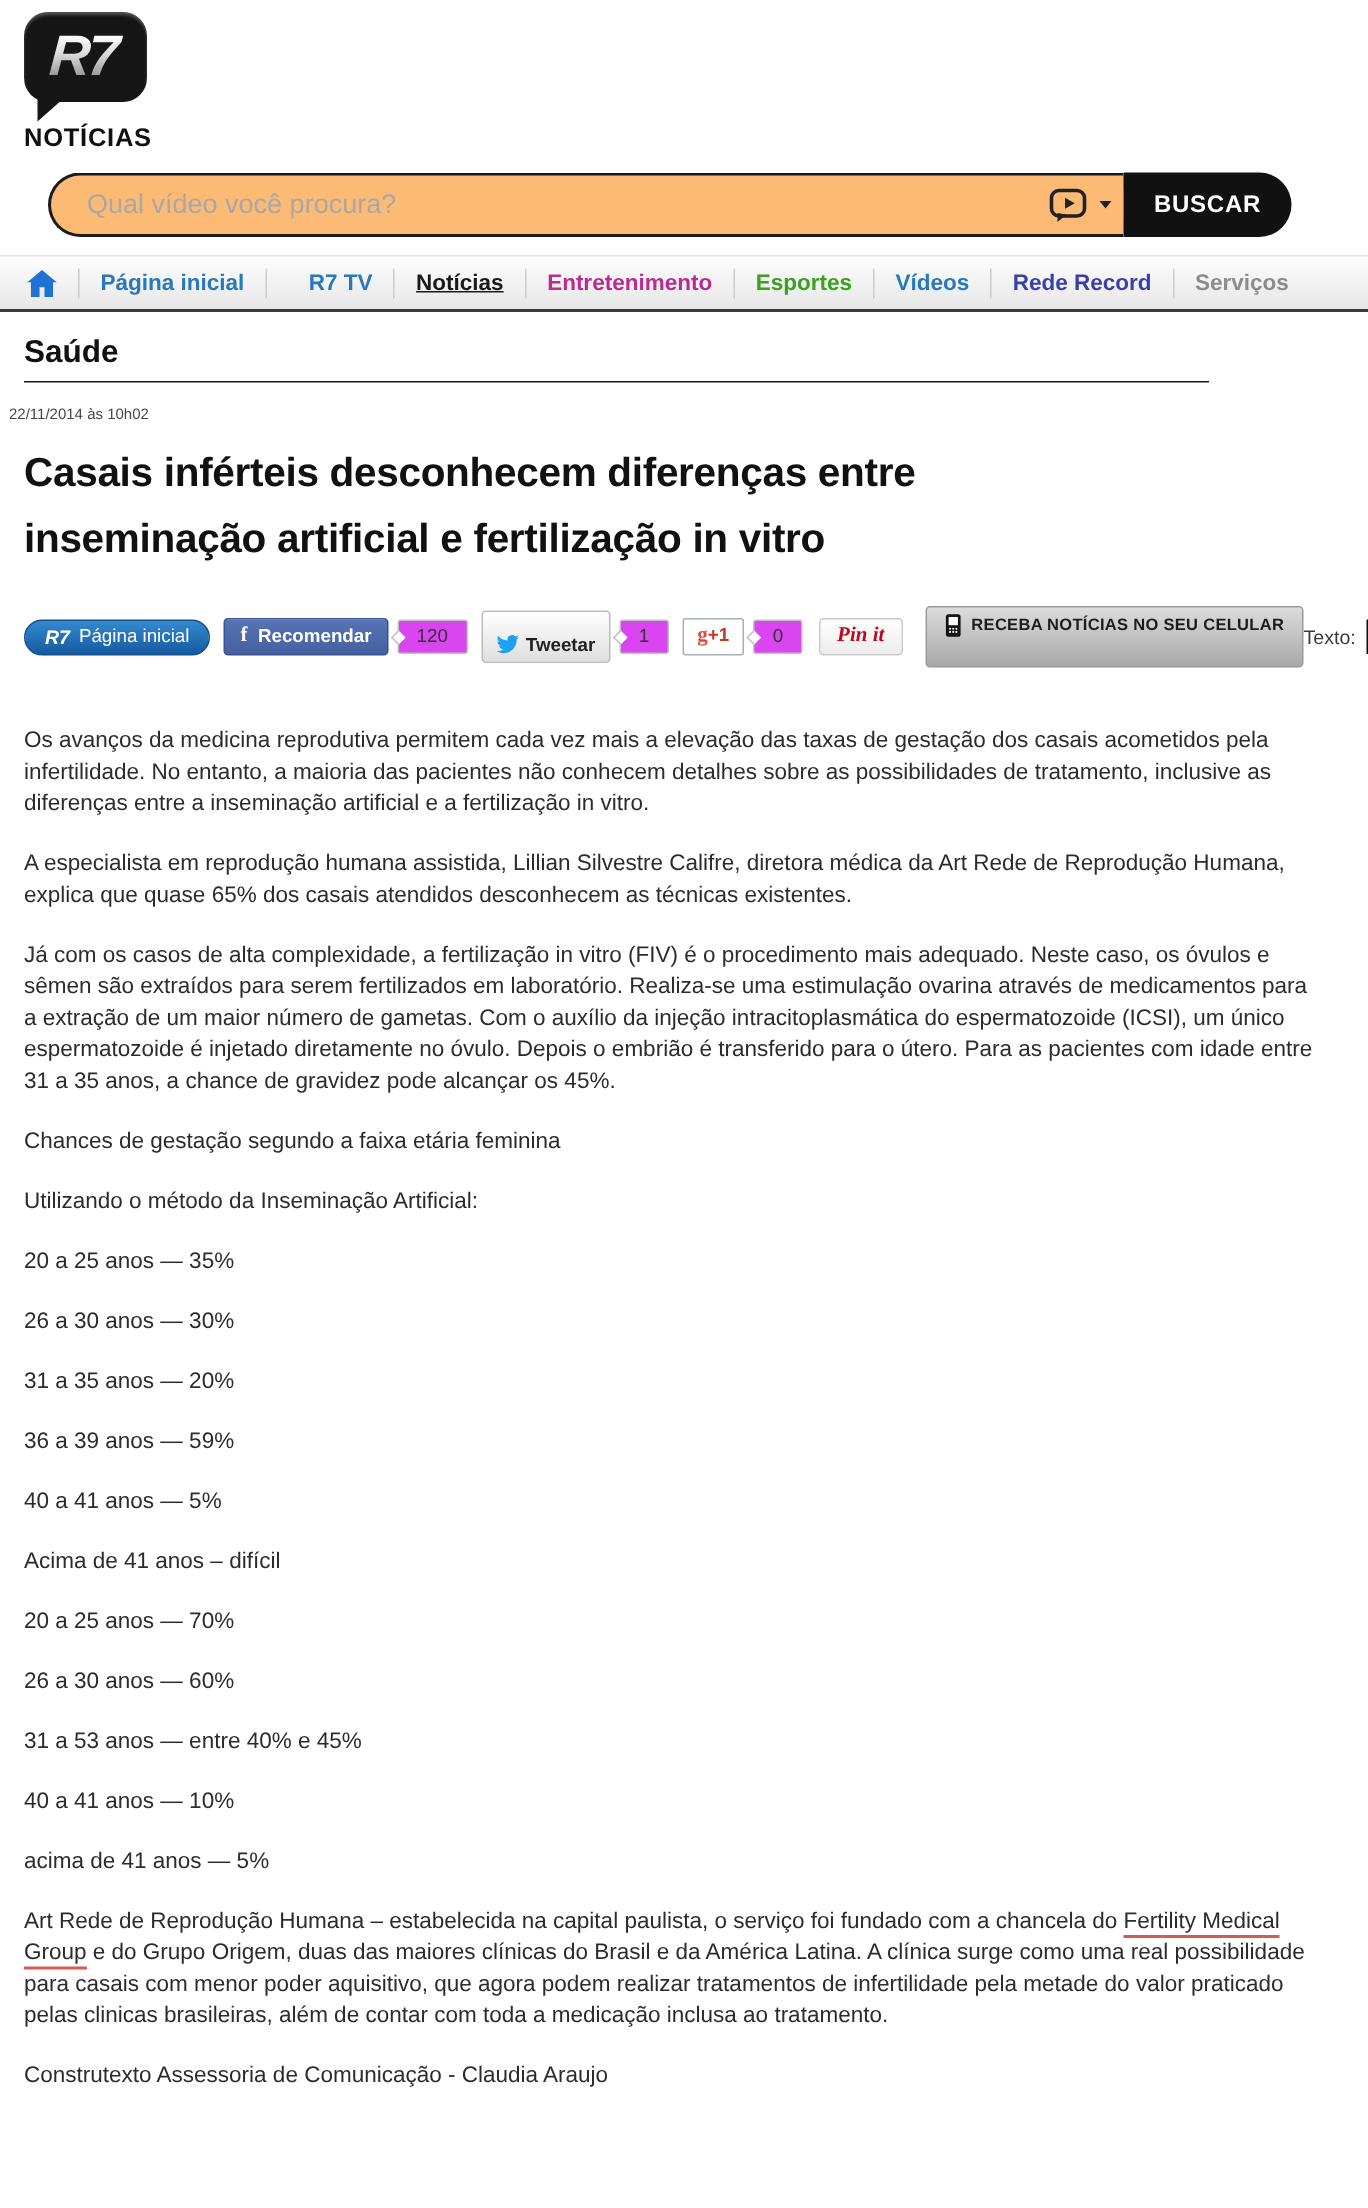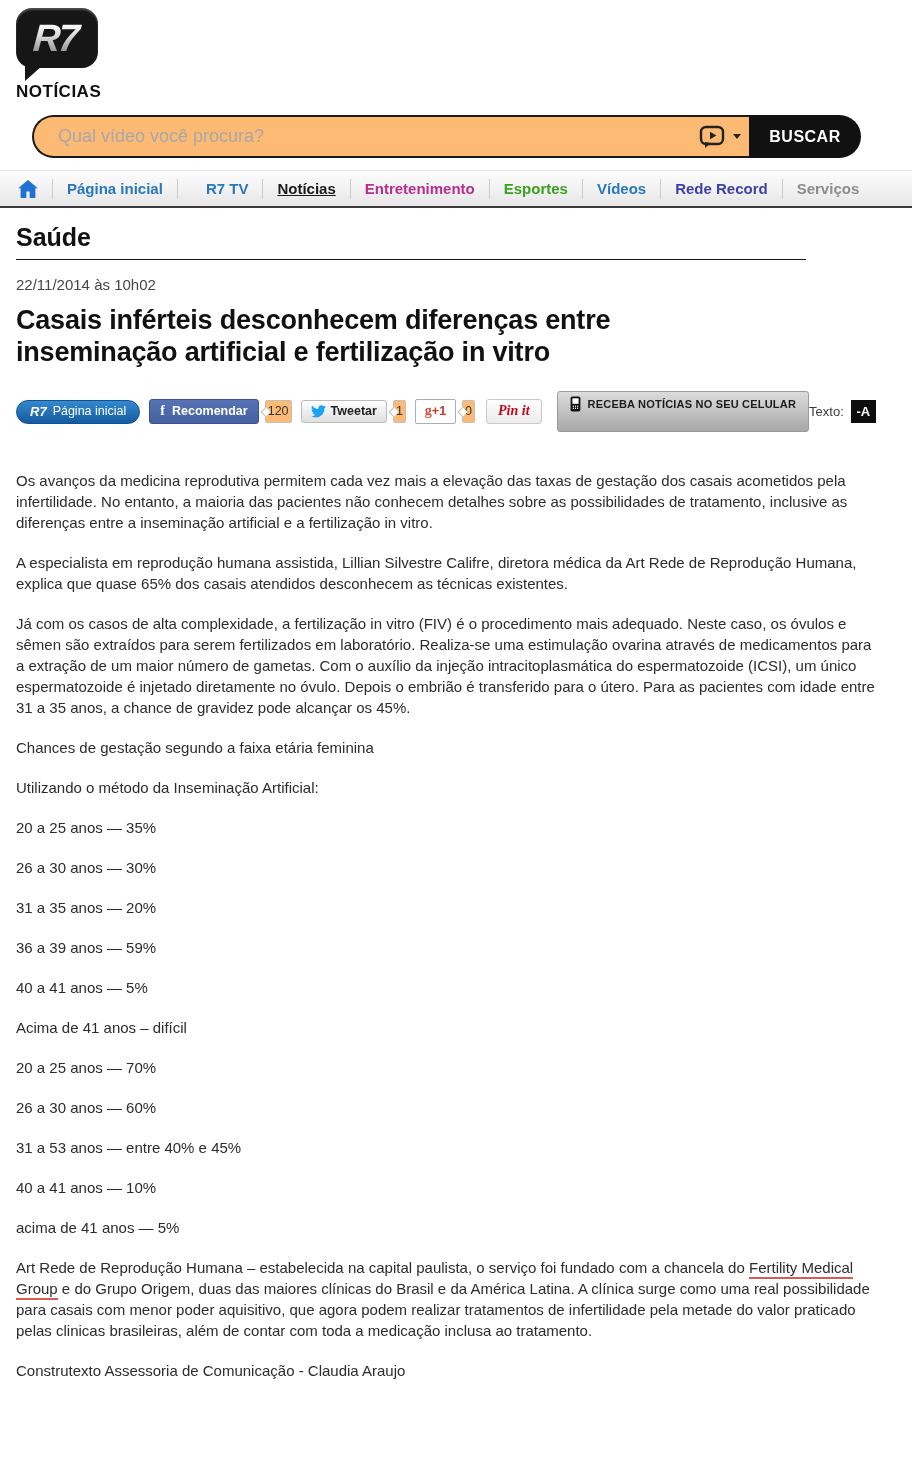--- a/index.html
+++ b/index.html
@@ -57,28 +57,28 @@
     padding: 0 6px;
   }
   .nav-home { display: inline-flex; align-items: center; padding: 0 14px 0 12px; cursor: pointer; }
   .nav-item {
     padding: 0 14px; font-size: 15px; font-weight: bold; text-decoration: none;
     border-left: 1px solid #cccccc; line-height: 20px; cursor: pointer; white-space: nowrap;
   }
   .nav-item.active { text-decoration: underline; }
 
   
-  .section-title { margin: 15px 16px 0; font-size: 25px; font-weight: bold; color: #111; cursor: pointer; display: inline-block; text-align: right; }
+  .section-title { margin: 15px 16px 0; font-size: 21px; font-weight: bold; color: #111; cursor: pointer; display: inline-block; text-align: right; }
   .section-rule { margin: 7px 0 0 16px; width: 790px; border: none; border-top: 1px solid #161616; }
 
   
-  .article-date { margin: 16px 16px 0; font-size: 15px; color: #454545; }
+  .article-date { margin: 16px 6px 0; font-size: 10px; color: #454545; }
   .article-title {
     margin: 11px 16px 0; max-width: 700px;
-    font-size: 27px; line-height: 32px; font-weight: bold; color: #111; letter-spacing: -.2px;
+    font-size: 27px; line-height: 44px; font-weight: bold; color: #111; letter-spacing: -.2px;
   }
 
   
   .share-row { display: flex; align-items: center; margin: 23px 16px 0; width: 880px; }
   .share-row > * { flex: none; }
 
   .r7-btn {
     display: inline-flex; align-items: center; gap: 6px;
     background: linear-gradient(#3489cf, #155a9f); border: 1px solid #11518f;
     border-radius: 13px; padding: 3px 13px 4px; color: #fff; cursor: pointer;
@@ -88,34 +88,34 @@
 
   .fb-btn {
     display: inline-flex; align-items: center; gap: 7px; margin-left: 9px;
     background: linear-gradient(#5873b5, #44609f); border: 1px solid #3a5291;
     border-radius: 3px; padding: 3px 10px 4px; color: #fff; cursor: pointer;
   }
   .fb-f { font-weight: 900; font-size: 14px; font-family: "Liberation Serif", serif; }
   .fb-lbl { font-size: 12.5px; font-weight: bold; }
 
   .count-bubble {
-    position: relative; margin-left: 6px; background: #fdba74;
-    border: 1px solid #c0c0c0; border-radius: 2px; padding: 3px 2px 4px;
+    position: relative; margin-left: 6px; background: #d946ef;
+    border: 1px solid #c0c0c0; border-radius: 2px; padding: 3px 12px 4px;
     font-size: 12.5px; color: #333;
   }
   .count-bubble::before {
     content: ""; position: absolute; left: -4px; top: 50%; width: 6px; height: 6px;
     background: #fff; border-left: 1px solid #c0c0c0; border-bottom: 1px solid #c0c0c0;
     transform: translateY(-50%) rotate(45deg);
   }
 
   .tw-btn {
-    display: inline-flex; align-items: flex-end; gap: 5px; margin-left: 9px;
+    display: inline-flex; align-items: flex-start; gap: 5px; margin-left: 9px;
     background: linear-gradient(#ffffff, #dedede); border: 1px solid #bbb;
-    border-radius: 3px; padding: 3px 9px 4px; color: #222; cursor: pointer;
+    border-radius: 3px; padding: 15px 9px 4px; color: #222; cursor: pointer;
   }
   .tw-lbl { font-size: 12.5px; font-weight: bold; }
 
   .gp-btn {
     display: inline-flex; align-items: baseline; margin-left: 9px;
     background: #fff; border: 1px solid #a8b0b7; border-radius: 2px;
     padding: 3px 9px 4px; cursor: pointer;
   }
   .gp-g { color: #dd4b39; font-weight: bold; font-size: 14px; font-family: "Liberation Serif", serif; }
   .gp-plus { color: #c53727; font-weight: bold; font-size: 12.5px; }

